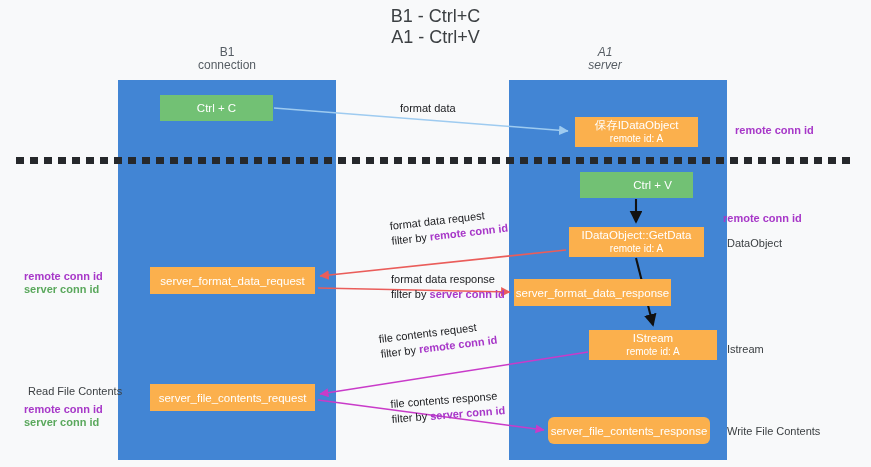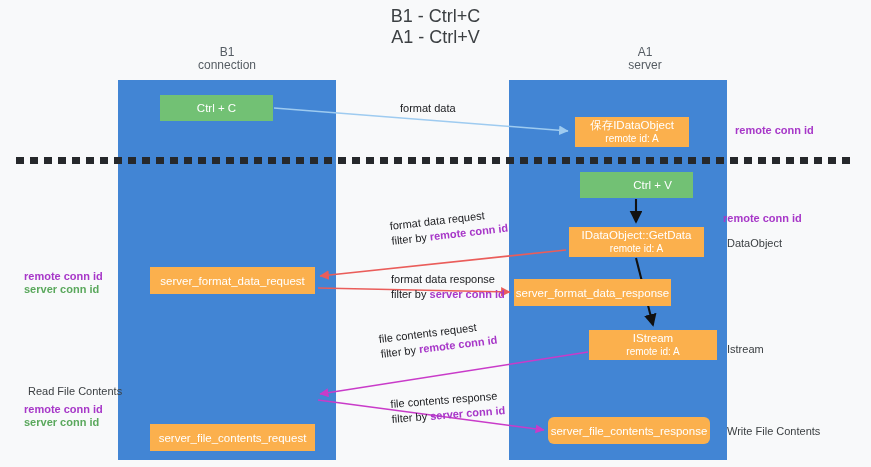--- a/index.html
+++ b/index.html
@@ -15,21 +15,21 @@
   .lane{position:absolute;background:#4285d4;}
   #lane-b1{left:118px;top:80px;width:218px;height:380px;}
   #lane-a1{left:509px;top:80px;width:218px;height:380px;}
 
   
   .lane-head{
     position:absolute;text-align:center;color:#555c63;
     font-size:12px;line-height:13px;
   }
   #head-b1{left:118px;top:46px;width:218px;}
-  #head-a1{left:536px;top:46px;width:218px;}
+  #head-a1{left:496px;top:46px;width:218px;font-style:italic;}
 
   
   #title{
     position:absolute;left:0;top:6px;width:871px;text-align:center;
     color:#3c4043;font-size:18px;line-height:21px;
   }
 
   
   #divider{
     position:absolute;left:16px;top:157px;width:840px;height:7px;
@@ -42,26 +42,26 @@
     align-items:center;justify-content:center;
     color:#ffffff;font-size:11.5px;line-height:14px;text-align:center;
     box-sizing:border-box;
   }
   .box.green{background:#72c174;}
   .box.orange{background:#fbb04d;}
   .box .l2{font-size:10px;}
 
   #box-ctrlc{left:160px;top:95px;width:113px;height:26px;}
   #box-ctrlv{left:580px;top:172px;width:113px;height:26px;padding-left:32px;}
-  #box-idataobject{left:575px;top:117px;width:114px;height:30px;}
+  #box-idataobject{left:575px;top:117px;width:123px;height:30px;}
   #box-getdata{left:569px;top:227px;width:135px;height:30px;}
   #box-fmt-req{left:150px;top:267px;width:165px;height:27px;}
   #box-fmt-res{left:514px;top:279px;width:157px;height:27px;}
   #box-istream{left:589px;top:330px;width:128px;height:30px;}
-  #box-file-req{left:150px;top:384px;width:165px;height:27px;margin-top:40px;}
+  #box-file-req{left:150px;top:384px;width:165px;height:27px;}
   #box-file-res{left:548px;top:417px;width:162px;height:27px;border-radius:6px;}
 
   
   .note{position:absolute;font-size:11px;line-height:14px;color:#3c4043;}
   .note.bold{font-weight:bold;}
   .purple{color:#a737c8;}
   .green-t{color:#5aa85c;}
 
   #note-rc1{left:735px;top:123px;}
   #note-rc2{left:723px;top:211px;}

